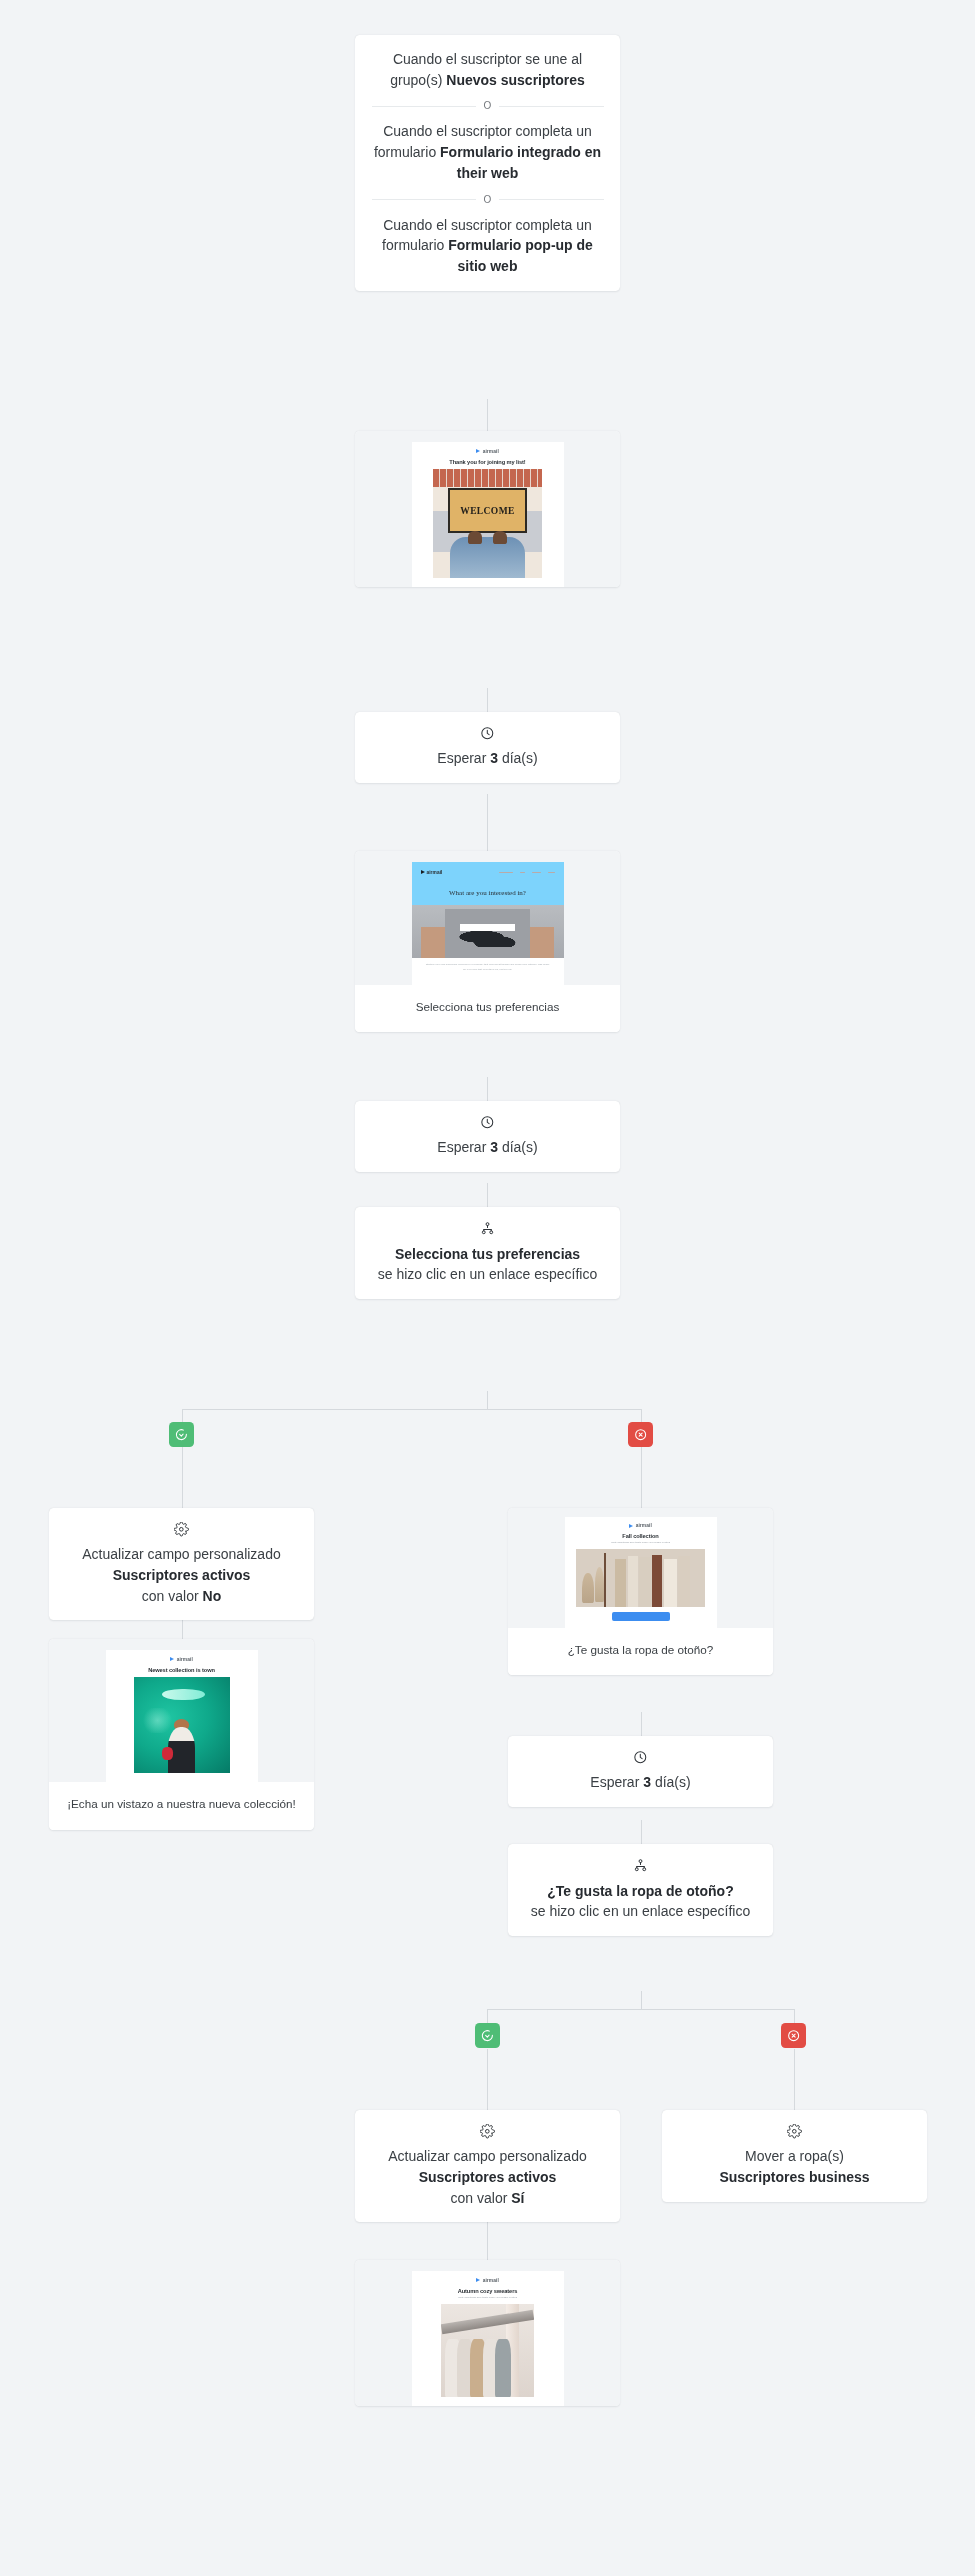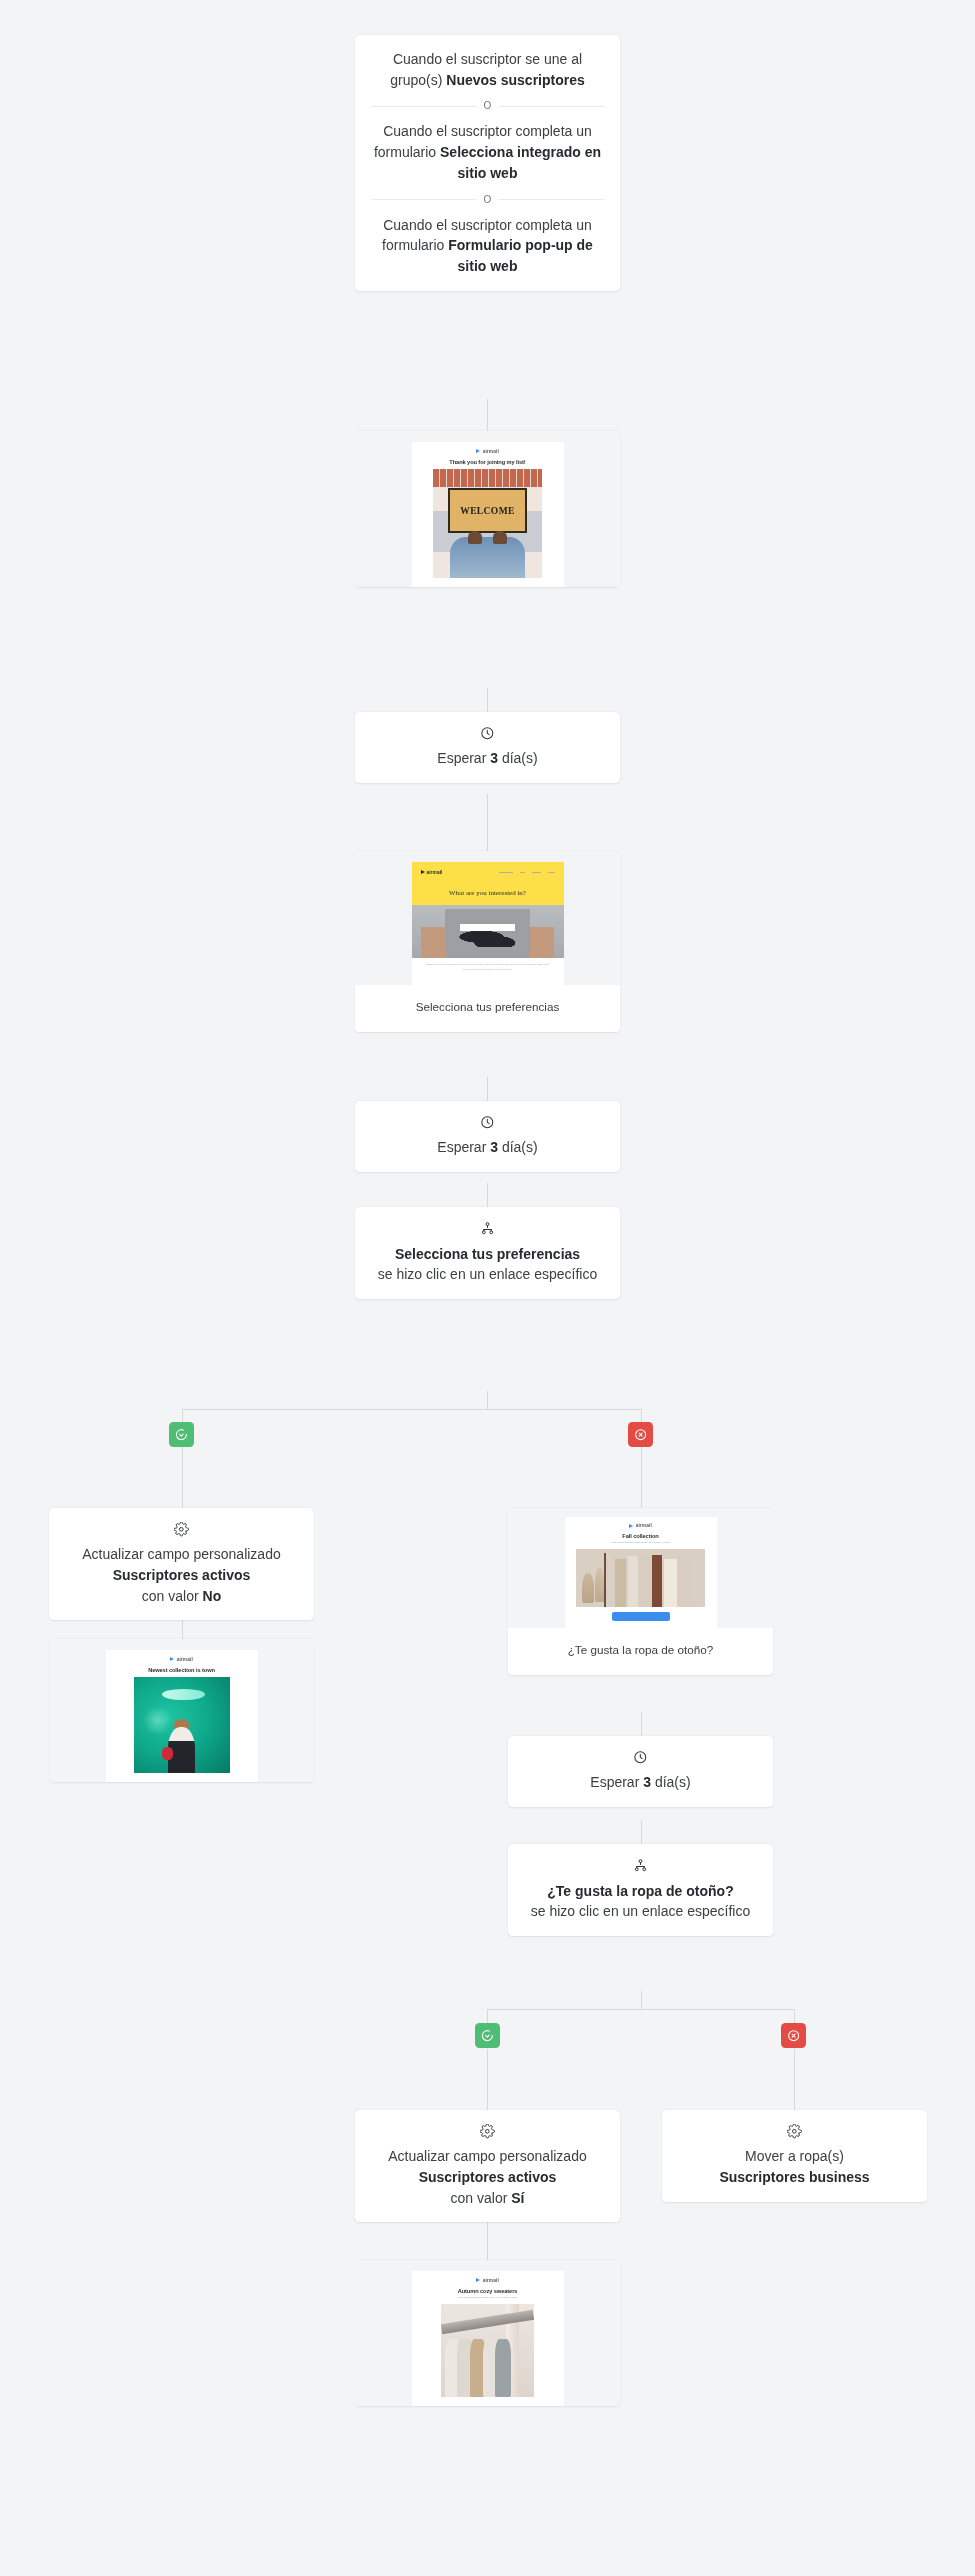--- a/index.html
+++ b/index.html
@@ -362,21 +362,21 @@
       <span>Cuando el suscriptor se une al grupo(s) </span><b>Nuevos suscriptores</b>
     </div>
 
     <div class="or-sep">
       <span class="rule"></span>
       <span class="or-label">O</span>
       <span class="rule"></span>
     </div>
 
     <div class="txt">
-      <span>Cuando el suscriptor completa un formulario </span><b>Selecciona integrado en sitio web</b>
+      <span>Cuando el suscriptor completa un formulario </span><b>Formulario integrado en their web</b>
     </div>
 
     <div class="or-sep">
       <span class="rule"></span>
       <span class="or-label">O</span>
       <span class="rule"></span>
     </div>
 
     <div class="txt">
       <span>Cuando el suscriptor completa un formulario </span><b>Formulario pop-up de sitio web</b>
@@ -412,21 +412,21 @@
         <path d="M12 7.2V12l3 2.2" stroke-linecap="round"></path>
       </svg>
     </div>
     <div class="txt">
       <span>Esperar </span><b>3</b><span> día(s)</span>
     </div>
   </div>
 
   <div class="card email-card" style="left:355px; top:851px; width:265px;">
     <div class="thumb-wrap">
-      <div class="thumb" style="background:#fde047;">
+      <div class="thumb" style="background:#7dd3fc;">
         <div style="display:flex; align-items:center; justify-content:space-between; padding:7.6px 9px 0;">
           <div class="brand" style="padding:0; gap:1.9px;">
             <span class="plane" style="border-left-color:#1a1d21;"></span>
             <span class="bname" style="color:#2a2f34;">airmail</span>
           </div>
           <div class="mini-nav" style="padding:0;">
             <i style="width:14px;"></i>
             <i style="width:5.7px;"></i>
             <i style="width:8.2px;"></i>
             <i style="width:7px;"></i>
@@ -516,20 +516,21 @@
         <div class="mini-head">Newest collection is town</div>
         <div class="photo ph-neon">
           <div class="tube"></div>
           <div class="glow"></div>
           <div class="hair"></div>
           <div class="body"></div>
           <div class="bag"></div>
         </div>
       </div>
     </div>
+    <div class="email-caption">¡Echa un vistazo a nuestra nueva colección!</div>
   </div>
 
   <div class="card email-card" style="left:508px; top:1508px; width:265px;">
     <div class="thumb-wrap" style="padding-top:9px;">
       <div class="thumb">
         <div class="brand">
           <span class="plane"></span>
           <span class="bname">airmail</span>
         </div>
         <div class="mini-head" style="padding-bottom:1.9px;">Fall collection</div>

